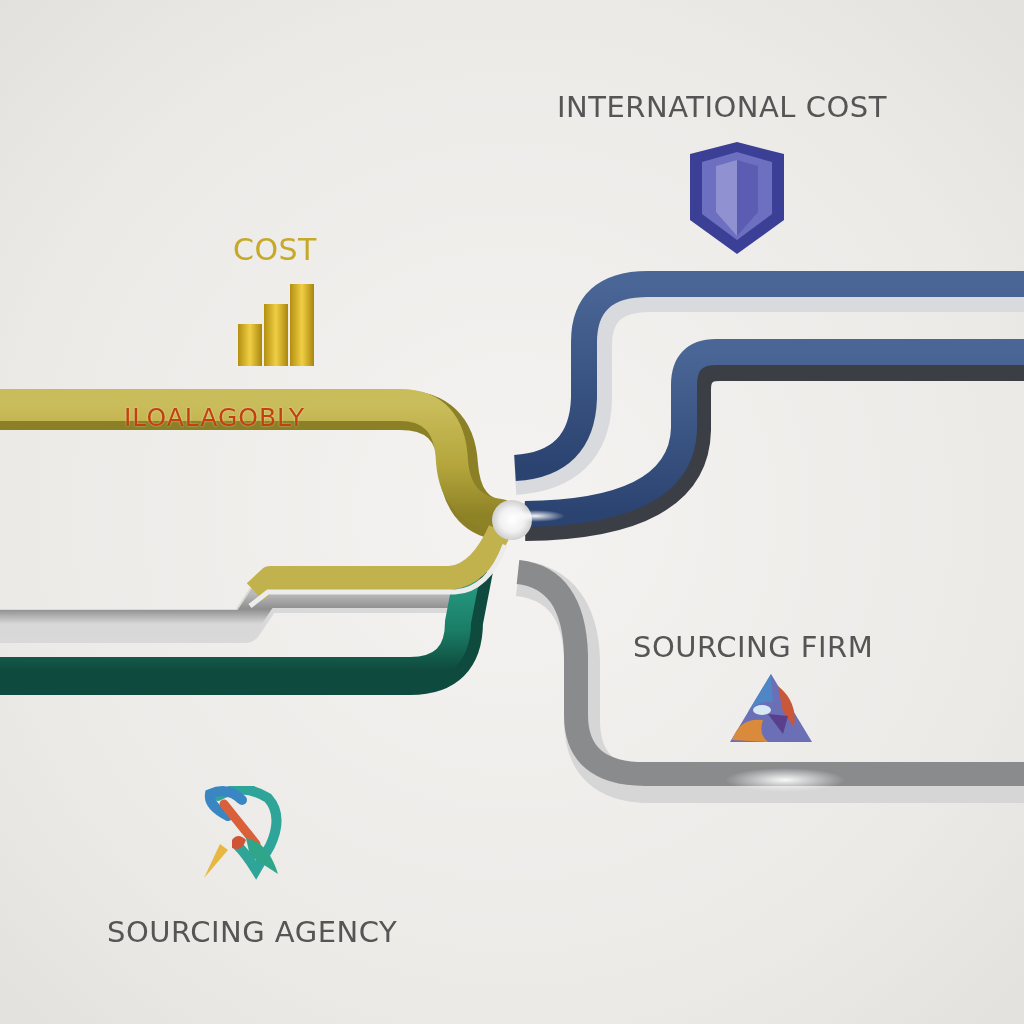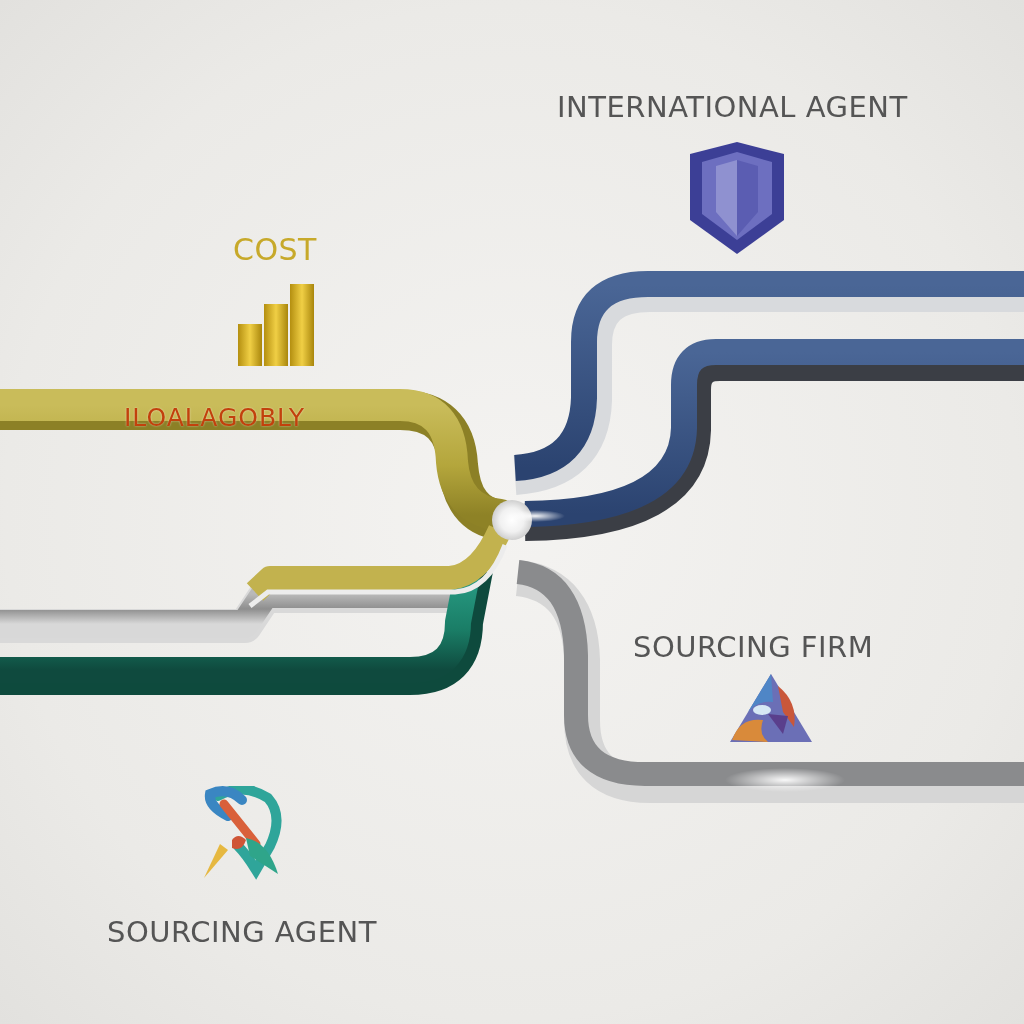--- a/index.html
+++ b/index.html
@@ -127,17 +127,17 @@
 
 <svg class="icon" style="left:198px; top:786px;" width="90" height="96" viewBox="0 0 90 96">
   <path d="M20 10 Q45 -4 70 12 Q86 30 72 60 L58 84 Q48 68 40 60" fill="none" stroke="#2fa59a" stroke-width="10" stroke-linecap="round"></path>
   <path d="M30 30 Q10 20 12 8 Q30 0 44 14" fill="none" stroke="#3a86c2" stroke-width="10" stroke-linecap="round"></path>
   <path d="M26 18 L58 58" stroke="#d9603a" stroke-width="9" stroke-linecap="round"></path>
   <path d="M22 58 L6 92 L30 64 Z" fill="#e6b840"></path>
   <path d="M48 52 Q70 56 80 88 L52 70 Z" fill="#2fa58a"></path>
   <path d="M34 54 Q40 46 48 54 Q44 66 34 62 Z" fill="#cf5536"></path>
 </svg>
 
-<div class="label lbl-firm">INTERNATIONAL AGENT</div>
+<div class="label lbl-firm">INTERNATIONAL COST</div>
 <div class="label lbl-cost">COST</div>
 <div class="label lbl-pipe">ILOALAGOBLY</div>
 <div class="label lbl-agent">SOURCING FIRM</div>
-<div class="label lbl-agency">SOURCING AGENT</div>
+<div class="label lbl-agency">SOURCING AGENCY</div>
 
 </body></html>

